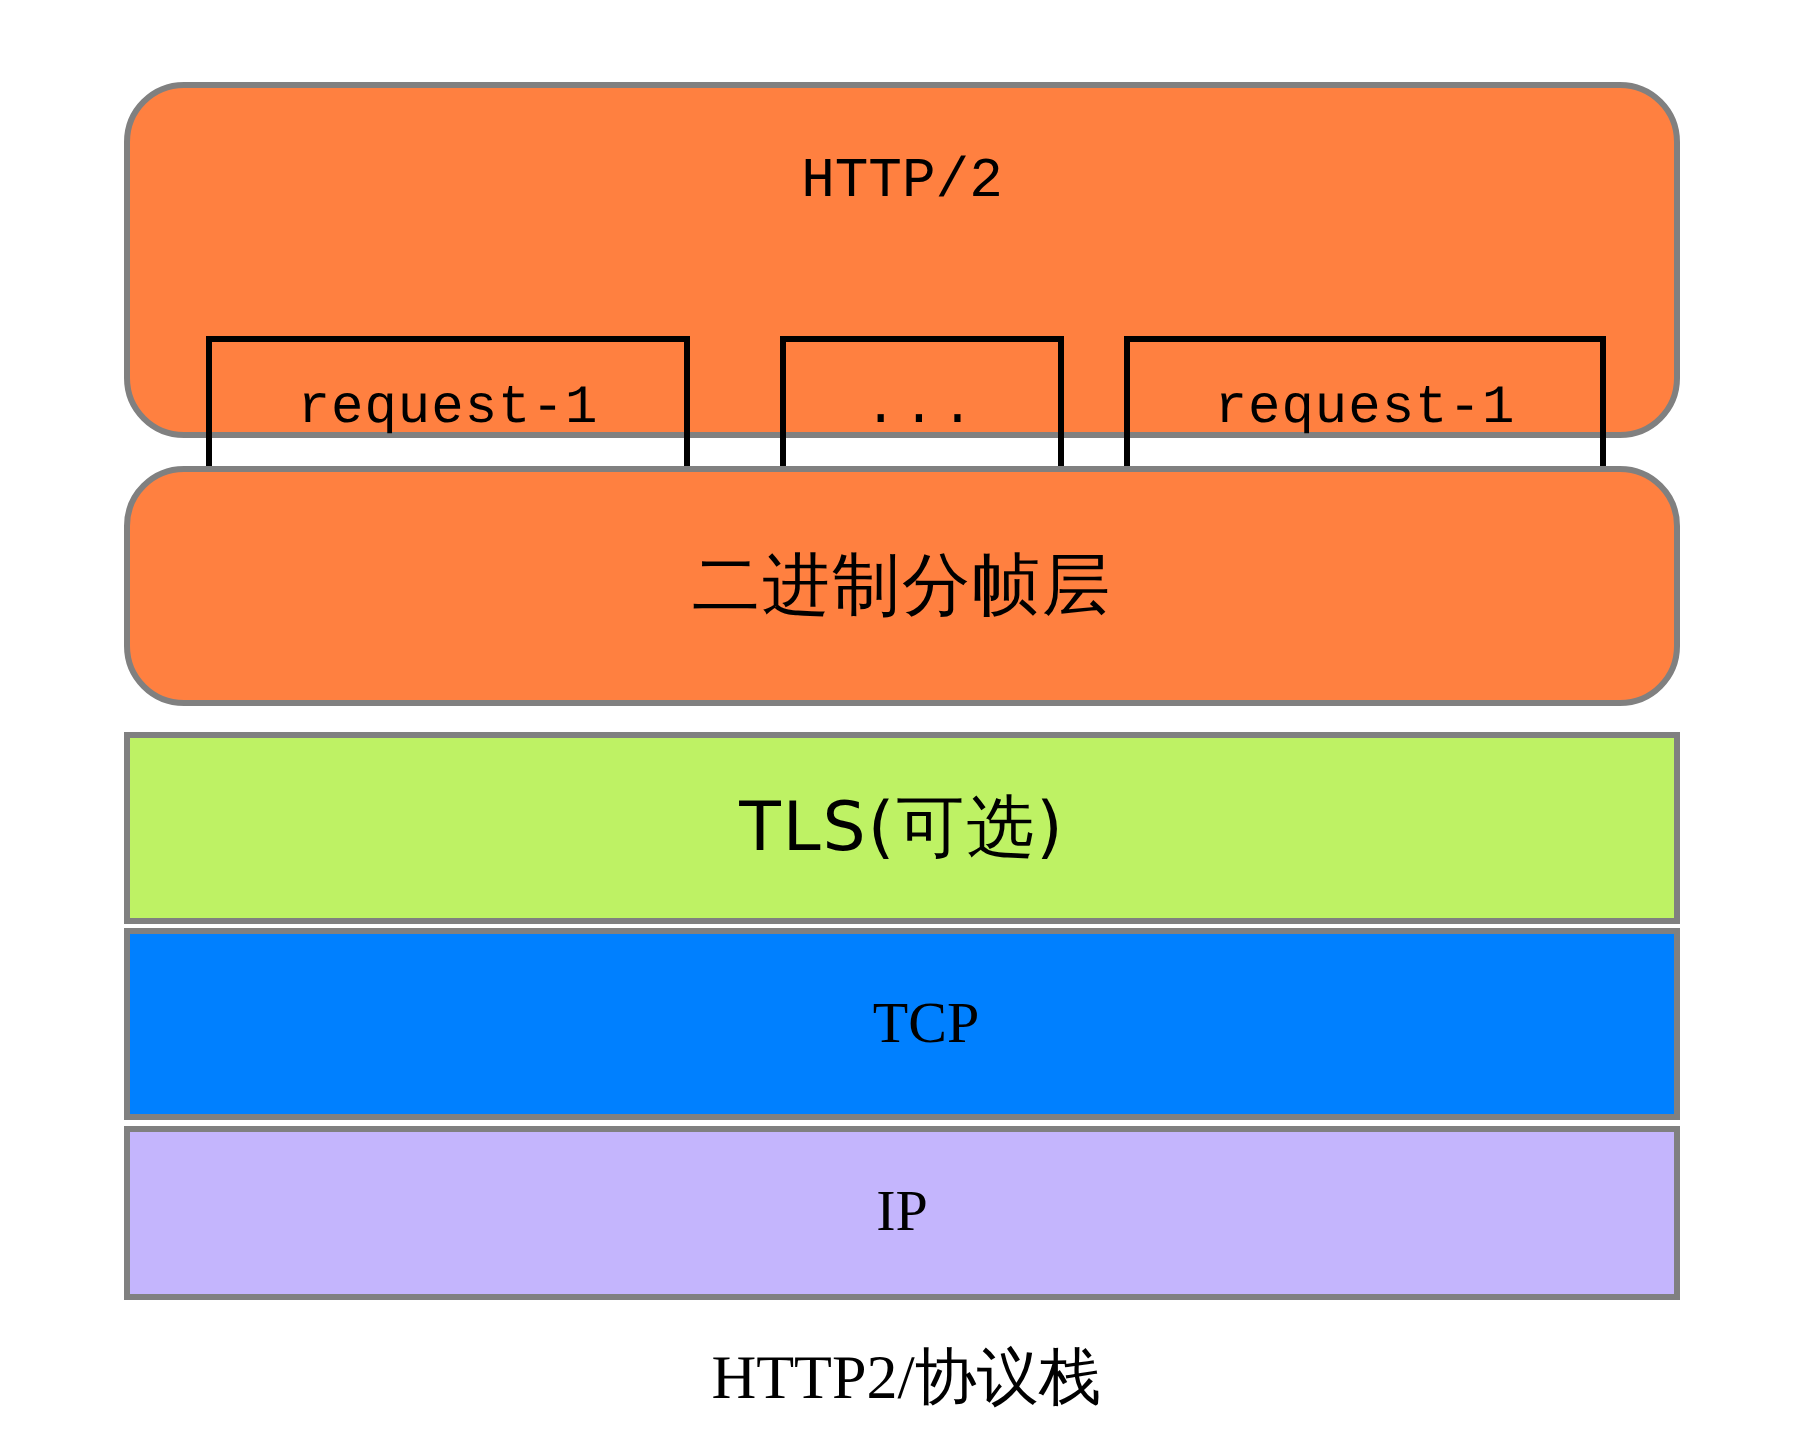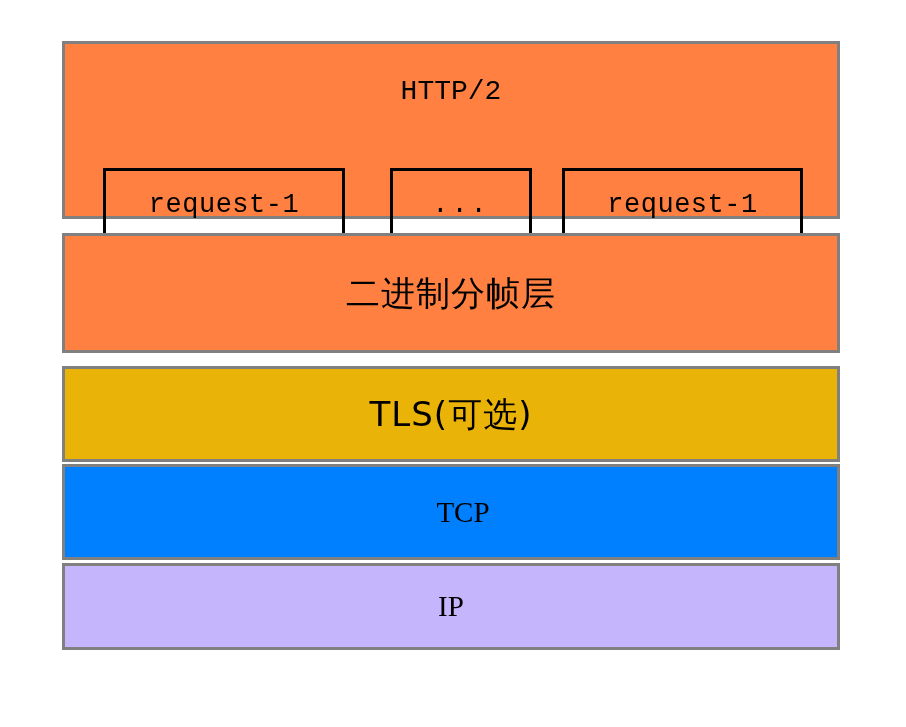--- a/index.html
+++ b/index.html
@@ -24,21 +24,21 @@
   .layer {
     position: absolute;
     left: 62px;
     width: 778px;              
     box-sizing: border-box;
     border: 3px solid #808080;
     display: flex;
     align-items: center;
     justify-content: center;
   }
-  .layer.orange { background: #ff8040; }
+  .layer.orange { background: #ff8040; border-radius: 30px; }
   .layer.blue   { background: #0080ff; }
 
   
   #layer-http2 {
     top: 41px;
     height: 178px;
     display: block;
   }
 
   #layer-binary-framing { top: 233px; height: 120px; }
@@ -131,26 +131,29 @@
       <div class="request-box dots-glyph" id="request-box-1" style="border-color: rgb(0, 0, 0);">...</div>
 
       <div class="request-box" id="request-box-2" style="border-color: rgb(0, 0, 0);">request-1</div>
     </div>
   </div>
 
   <div class="layer orange" id="layer-binary-framing" style="background: rgb(255, 128, 64); border-color: rgb(128, 128, 128);">
     <span class="layer-label-cjk">二进制分帧层</span>
   </div>
 
-  <div class="layer blue" id="layer-tls" style="background: #eab308; border-color: rgb(128, 128, 128);">
+  <div class="layer blue" id="layer-tls" style="background: #bef264; border-color: rgb(128, 128, 128);">
     <span class="layer-label-cjk">TLS(可选)</span>
   </div>
 
   <div class="layer blue" id="layer-tcp" style="background: rgb(0, 128, 255); border-color: rgb(128, 128, 128);">
     <span class="layer-label-serif">TCP</span>
   </div>
 
   <div class="layer blue" id="layer-ip" style="background: #c4b5fd; border-color: rgb(128, 128, 128);">
     <span class="layer-label-serif">IP</span>
   </div>
 
+  <div id="caption">
+    <span class="cap-ascii">HTTP2/</span><span>协议栈</span>
+  </div>
 
 </div>
 
 </body></html>

